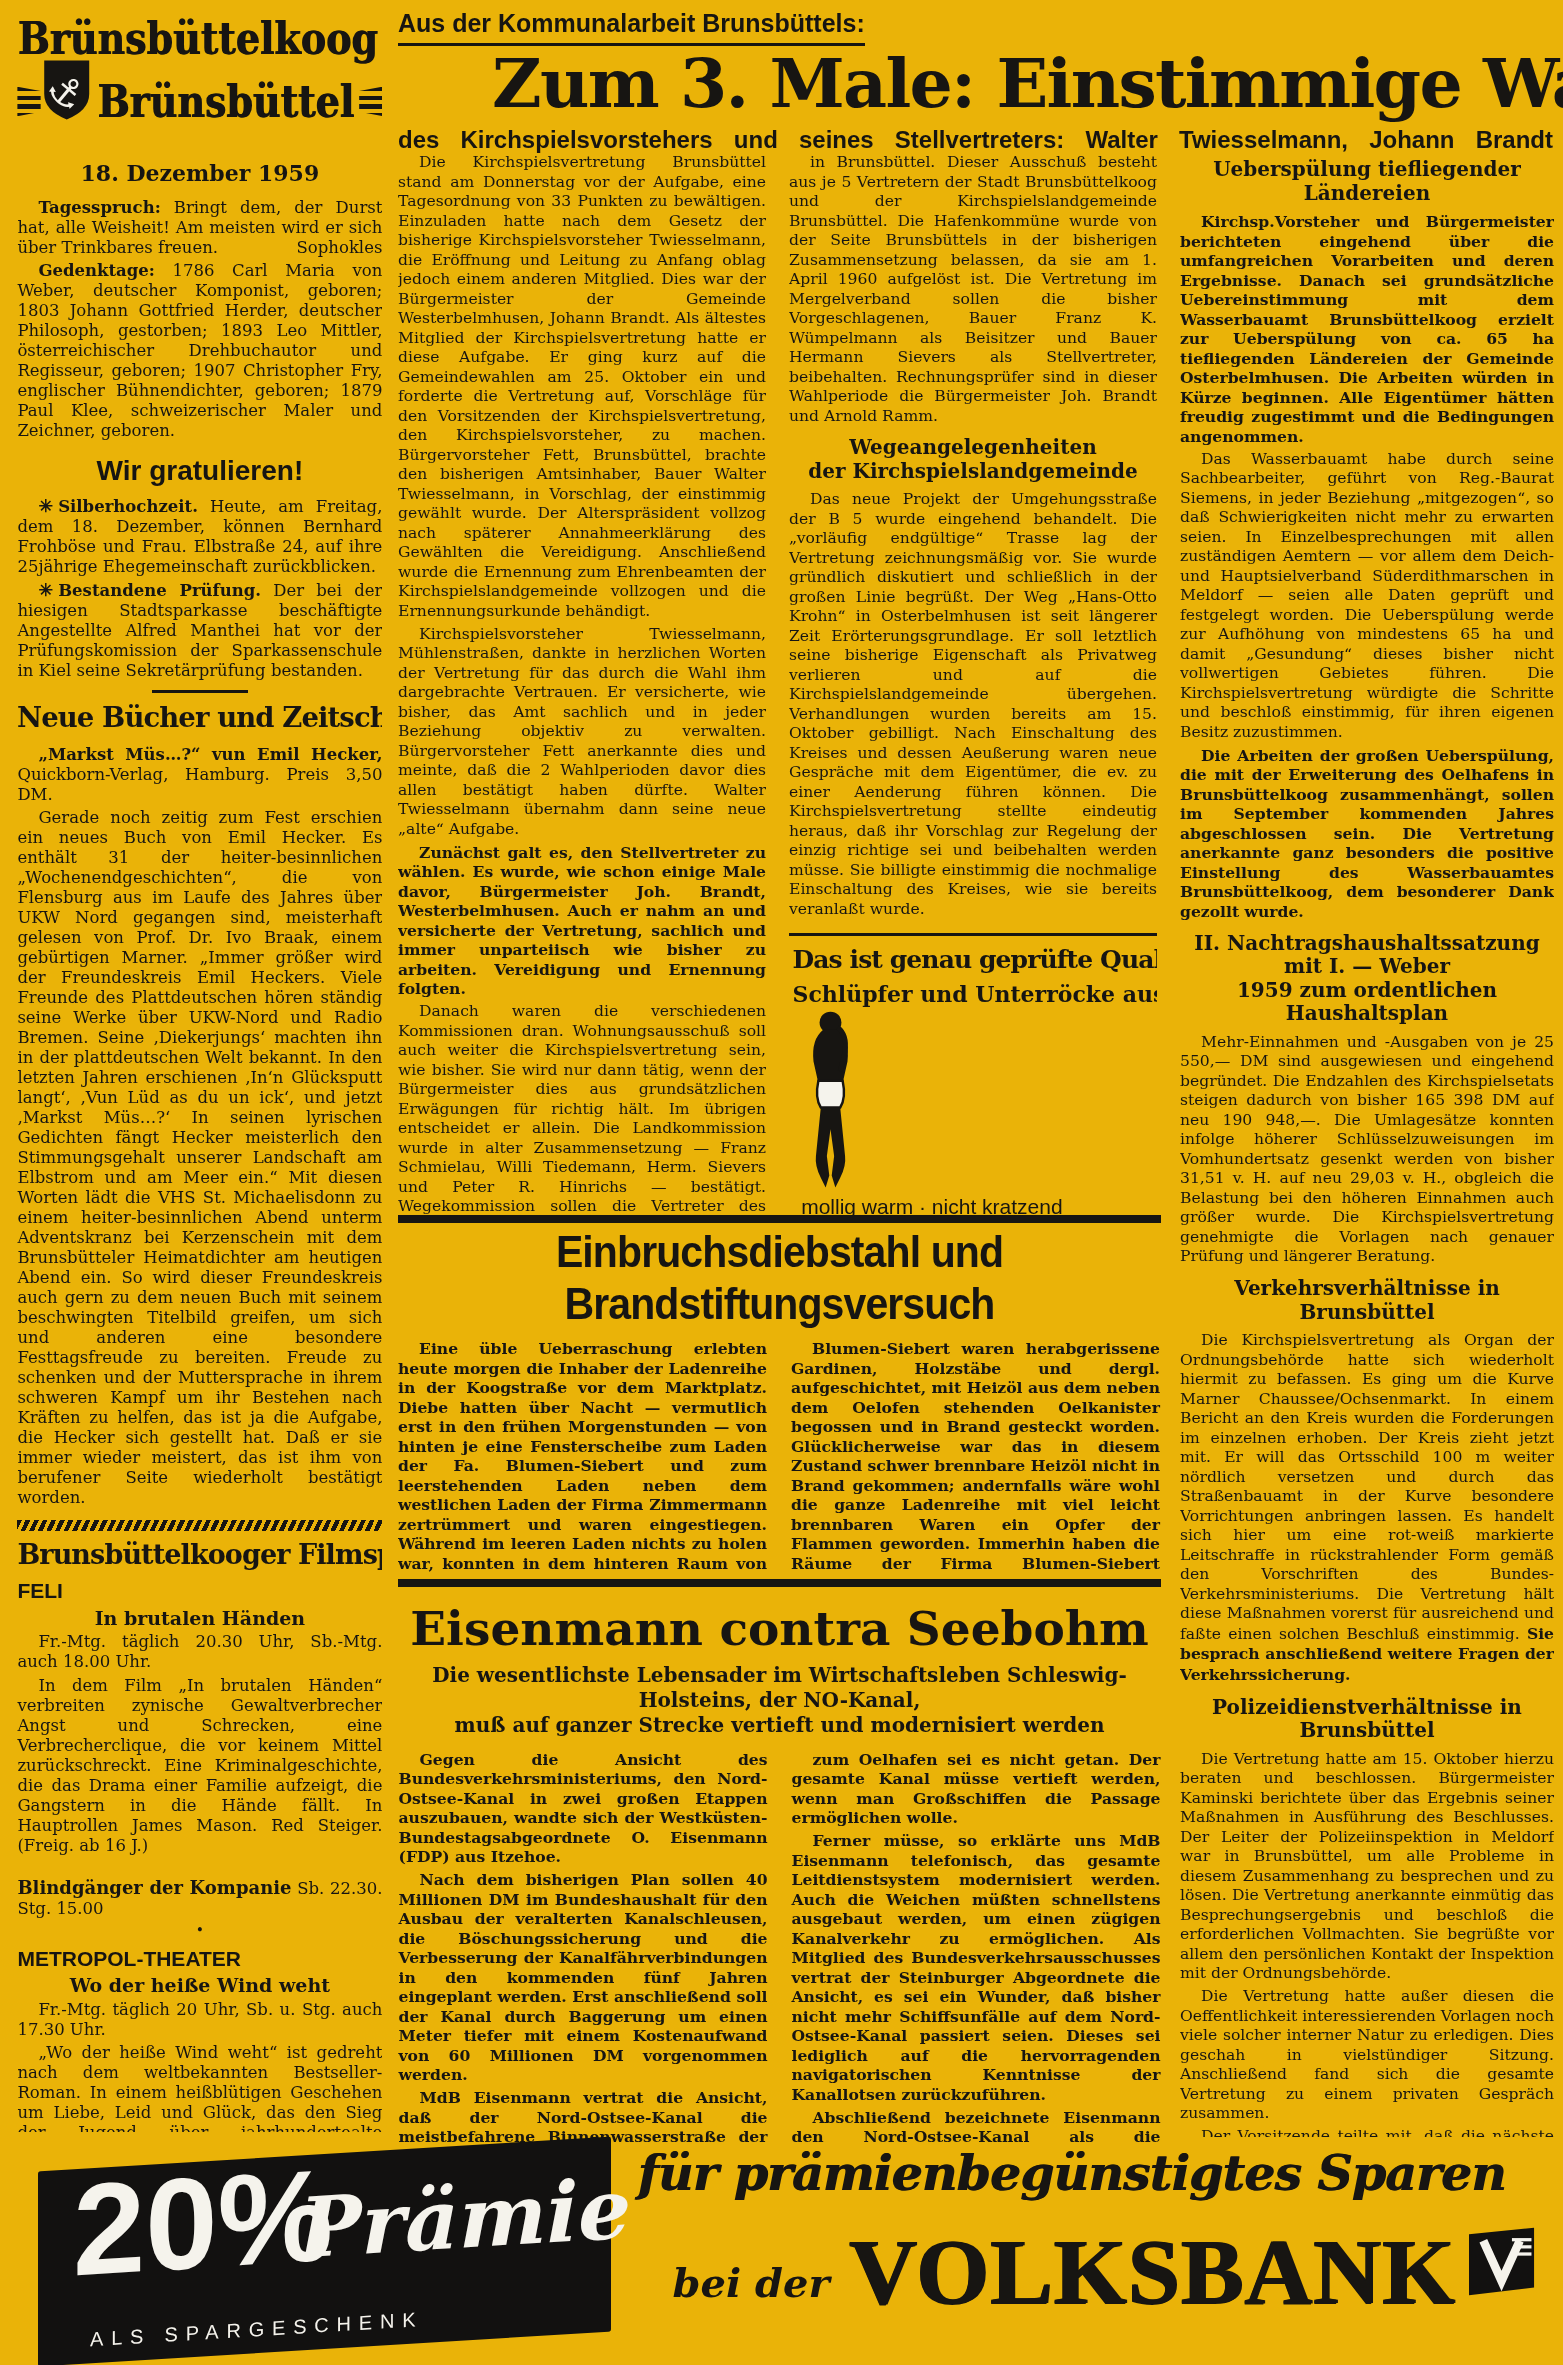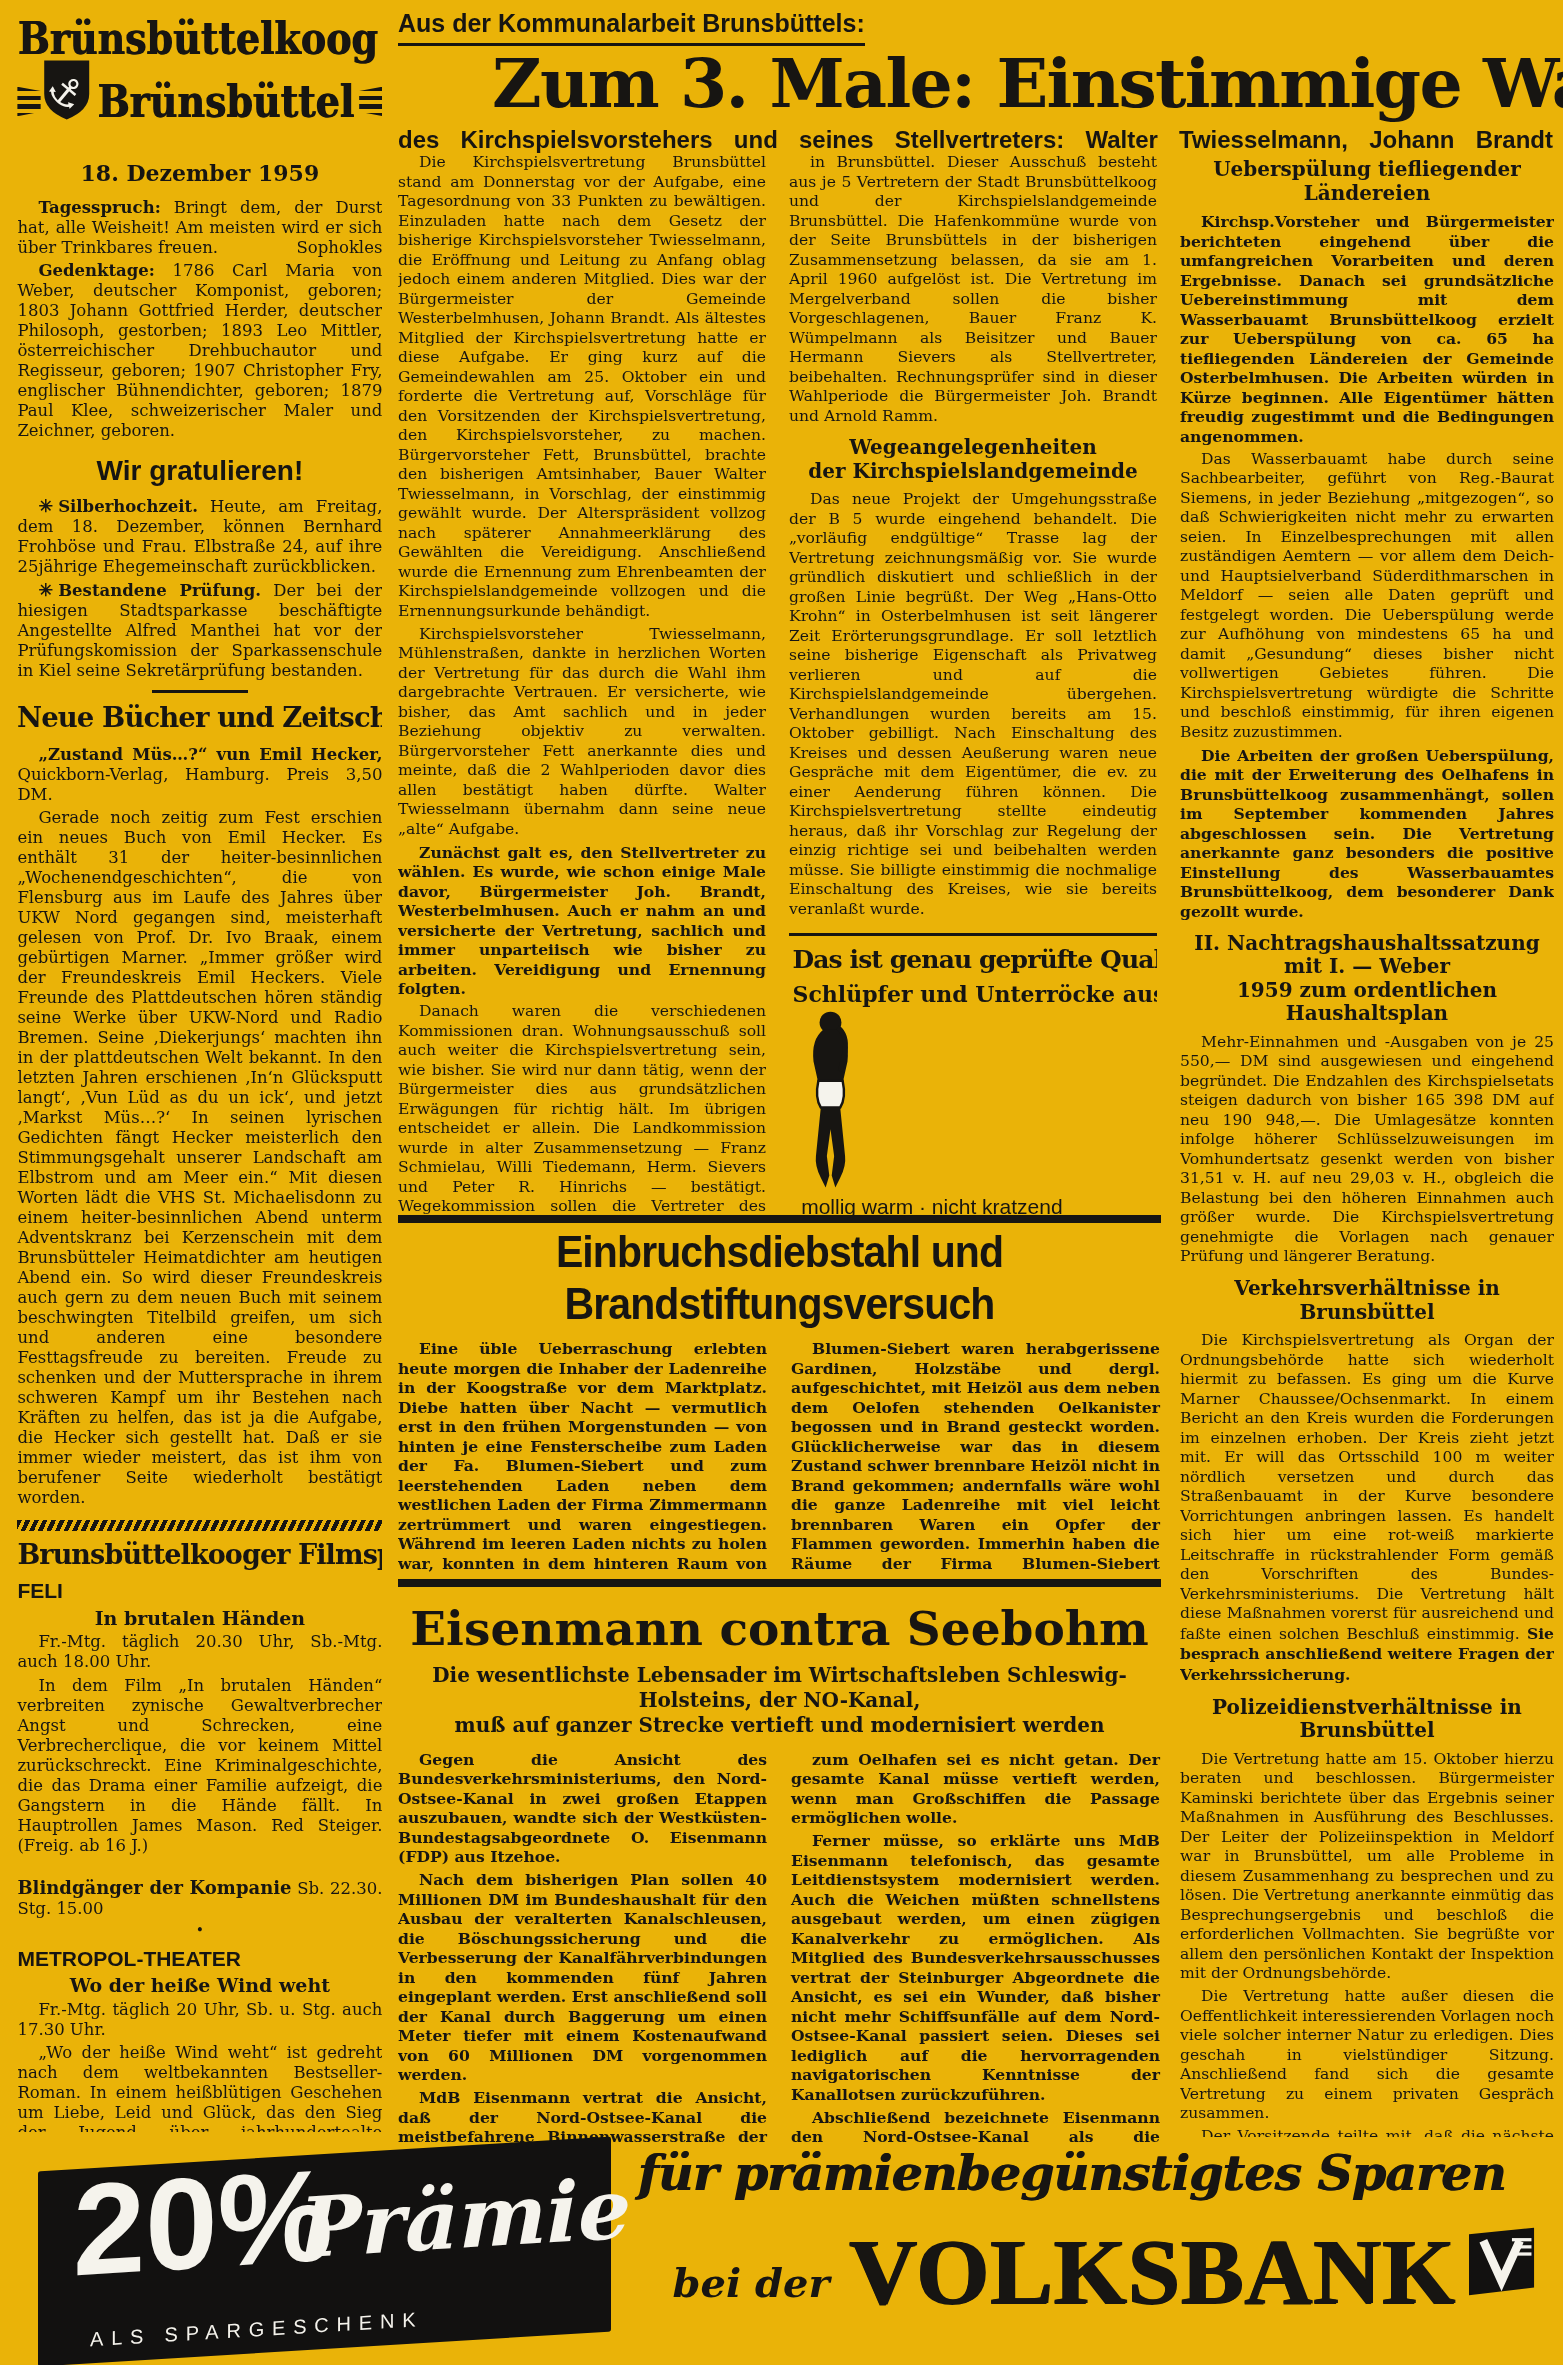--- a/index.html
+++ b/index.html
@@ -91,21 +91,21 @@
     <p><span class="b">Gedenktage:</span> <span>1786 Carl Maria von Weber, deutscher Komponist, geboren; 1803 Johann Gottfried Herder, deutscher Philosoph, gestorben; 1893 Leo Mittler, österreichischer Drehbuchautor und Regisseur, geboren; 1907 Christopher Fry, englischer Bühnendichter, geboren; 1879 Paul Klee, schweizerischer Maler und Zeichner, geboren.</span></p>
 
     <div class="h-grat">Wir gratulieren!</div>
 
     <p><span class="star">✳</span><span class="b">Silberhochzeit.</span> <span>Heute, am Freitag, dem 18. Dezember, können Bernhard Frohböse und Frau. Elbstraße 24, auf ihre 25jährige Ehegemeinschaft zurückblicken.</span></p>
     <p><span class="star">✳</span><span class="b">Bestandene Prüfung.</span> <span>Der bei der hiesigen Stadtsparkasse beschäftigte Angestellte Alfred Manthei hat vor der Prüfungskomission der Sparkassenschule in Kiel seine Sekretärprüfung bestanden.</span></p>
 
     <div class="rule ruleShort"></div>
 
     <div class="h-slab">Neue Bücher und Zeitschriften</div>
-    <p><span class="b">„Zustand Müs…?“ vun Emil Hecker,</span><span> Quickborn-Verlag, Hamburg. Preis 3,50 DM.</span></p>
+    <p><span class="b">„Markst Müs…?“ vun Emil Hecker,</span><span> Quickborn-Verlag, Hamburg. Preis 3,50 DM.</span></p>
     <p>Gerade noch zeitig zum Fest erschien ein neues Buch von Emil Hecker. Es enthält 31 der heiter-besinnlichen „Wochenendgeschichten“, die von Flensburg aus im Laufe des Jahres über UKW Nord gegangen sind, meisterhaft gelesen von Prof. Dr. Ivo Braak, einem gebürtigen Marner. „Immer größer wird der Freundeskreis Emil Heckers. Viele Freunde des Plattdeutschen hören ständig seine Werke über UKW-Nord und Radio Bremen. Seine ‚Diekerjungs‘ machten ihn in der plattdeutschen Welt bekannt. In den letzten Jahren erschienen ‚In‘n Glücksputt langt‘, ‚Vun Lüd as du un ick‘, und jetzt ‚Markst Müs…?‘ In seinen lyrischen Gedichten fängt Hecker meisterlich den Stimmungsgehalt unserer Landschaft am Elbstrom und am Meer ein.“ Mit diesen Worten lädt die VHS St. Michaelisdonn zu einem heiter-besinnlichen Abend unterm Adventskranz bei Kerzenschein mit dem Brunsbütteler Heimatdichter am heutigen Abend ein. So wird dieser Freundeskreis auch gern zu dem neuen Buch mit seinem beschwingten Titelbild greifen, um sich und anderen eine besondere Festtagsfreude zu bereiten. Freude zu schenken und der Muttersprache in ihrem schweren Kampf um ihr Bestehen nach Kräften zu helfen, das ist ja die Aufgabe, die Hecker sich gestellt hat. Daß er sie immer wieder meistert, das ist ihm von berufener Seite wiederholt bestätigt worden.</p>
 
     <div class="wavy"></div>
 
     <div class="h-film">Brunsbüttelkooger Filmspiegel</div>
 
     <div class="cine">FELI</div>
     <div class="ftitle">In brutalen Händen</div>
     <p>Fr.-Mtg. täglich 20.30 Uhr, Sb.-Mtg. auch 18.00 Uhr.</p>
     <p>In dem Film „In brutalen Händen“ verbreiten zynische Gewaltverbrecher Angst und Schrecken, eine Verbrecherclique, die vor keinem Mittel zurückschreckt. Eine Kriminalgeschichte, die das Drama einer Familie aufzeigt, die Gangstern in die Hände fällt. In Hauptrollen James Mason. Red Steiger. (Freig. ab 16 J.)</p>
@@ -199,21 +199,21 @@
     </div>
   </div>
 
   <div class="abs" style="left:398px;top:1579px;width:763px;height:563px;overflow:hidden;">
     <div class="rule ruleThick" style="margin:0;"></div>
     <div class="eih">Eisenmann contra Seebohm</div>
     <div class="eisub">
       <span>Die wesentlichste Lebensader im Wirtschaftsleben Schleswig-Holsteins, der NO-Kanal,</span><br>
       <span>muß auf ganzer Strecke vertieft und modernisiert werden</span>
     </div>
-    <div class="flex2 bold-body" style="margin-top:12px;">
+    <div class="flex2 bold-body" style="margin-top:12px;justify-content:center;">
       <div>
         <p>Gegen die Ansicht des Bundesverkehrsministeriums, den Nord-Ostsee-Kanal in zwei großen Etappen auszubauen, wandte sich der Westküsten-Bundestagsabgeordnete O. Eisenmann (FDP) aus Itzehoe.</p>
         <p>Nach dem bisherigen Plan sollen 40 Millionen DM im Bundeshaushalt für den Ausbau der veralterten Kanalschleusen, die Böschungssicherung und die Verbesserung der Kanalfährverbindungen in den kommenden fünf Jahren eingeplant werden. Erst anschließend soll der Kanal durch Baggerung um einen Meter tiefer mit einem Kostenaufwand von 60 Millionen DM vorgenommen werden.</p>
         <p>MdB Eisenmann vertrat die Ansicht, daß der Nord-Ostsee-Kanal die meistbefahrene Binnenwasserstraße der Welt sei und daher der Anspruch erhoben werden muß, daß dieser meereverbindende Kanal auf den Stand gebracht werden muß, den die sich ständig vorwärtsentwickelnde Schiffahrt verlangt. Mit einer Vertiefung der Kanaleinfahrt bei Brunsbüttelkoog für Großtanker</p>
       </div>
       <div>
         <p>zum Oelhafen sei es nicht getan. Der gesamte Kanal müsse vertieft werden, wenn man Großschiffen die Passage ermöglichen wolle.</p>
         <p>Ferner müsse, so erklärte uns MdB Eisenmann telefonisch, das gesamte Leitdienstsystem modernisiert werden. Auch die Weichen müßten schnellstens ausgebaut werden, um einen zügigen Kanalverkehr zu ermöglichen. Als Mitglied des Bundesverkehrsausschusses vertrat der Steinburger Abgeordnete die Ansicht, es sei ein Wunder, daß bisher nicht mehr Schiffsunfälle auf dem Nord-Ostsee-Kanal passiert seien. Dieses sei lediglich auf die hervorragenden navigatorischen Kenntnisse der Kanallotsen zurückzuführen.</p>
         <p>Abschließend bezeichnete Eisenmann den Nord-Ostsee-Kanal als die wesentlichste Lebensader im Wirtschaftsleben Schleswig-Holsteins. Daher sei es nicht unbillig, wenn man für diese wichtige Wasserstraße eine schnellere und wirksamere Hilfe des Bundes verlange.</p>
 

